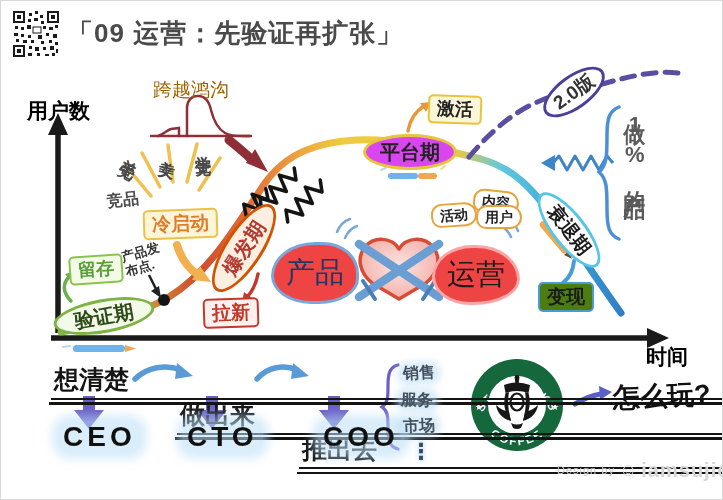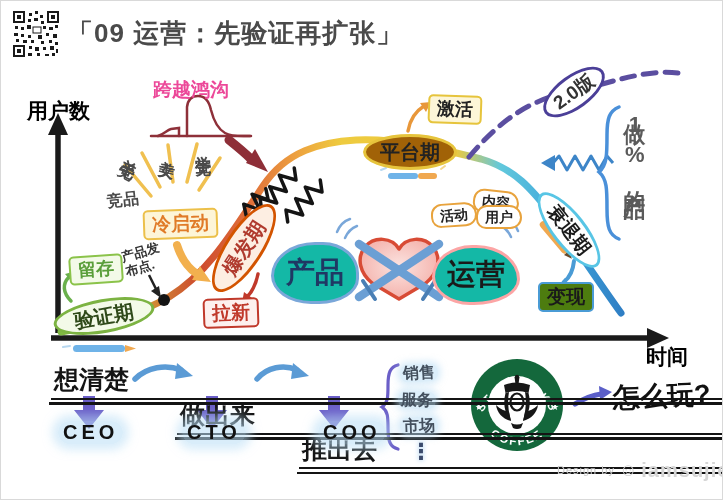--- a/index.html
+++ b/index.html
@@ -4,35 +4,35 @@
 <style>
   html,body{margin:0;padding:0;background:#fff;}
   .canvas{position:relative;width:723px;height:500px;background:#fff;overflow:hidden;
           border:1px solid #d9d9d9;box-sizing:border-box;
           font-family:"Liberation Sans","DejaVu Sans",sans-serif;color:#222;}
   .abs{position:absolute;line-height:1.15;white-space:nowrap;}
   svg.bg{position:absolute;left:0;top:0;z-index:1;}
   .lbl{z-index:2;}
   .title{font-size:26px;font-weight:bold;color:#4a4a4a;letter-spacing:1px;}
   .axis-lbl{font-size:21px;font-weight:bold;color:#000000;}
-  .gray-lbl{font-size:18px;font-weight:bold;color:#ec4899;}
+  .gray-lbl{font-size:18px;font-weight:normal;color:#a16207;}
   .src{font-size:16px;font-weight:bold;color:#4a4a4a;}
   .vert{writing-mode:vertical-rl;text-orientation:upright;letter-spacing:2px;}
   .box{border-radius:5px;padding:2px 7px;font-weight:bold;font-size:19px;background:#fff;}
   .oval{border-radius:50%;display:flex;align-items:center;justify-content:center;
         font-weight:bold;background:#fff;box-sizing:border-box;}
-  .cloud{display:flex;align-items:center;justify-content:center;font-weight:bold;
-         box-sizing:border-box;background:#14b8a6;}
+  .cloud{display:flex;align-items:center;justify-content:center;font-weight:normal;
+         box-sizing:border-box;background:#ef4444;}
   .mini-bubble{border:2.5px solid #e8a33d;border-radius:14px 16px 15px 13px;
          background:#fff;font-size:14px;font-weight:bold;color:#222;padding:2px 7px;}
   .note{font-size:13px;font-weight:bold;color:#333;white-space:normal;line-height:1.15;}
   .phrase{font-size:25px;font-weight:bold;color:#141414;border-bottom:2.5px solid #141414;
           padding:0 3px 4px;position:relative;}
   .phrase::after{content:'';position:absolute;left:-2px;right:-2px;bottom:-7px;height:2.5px;background:#141414;}
-  .role{font-size:20px;font-weight:bold;color:#111;letter-spacing:4px;
+  .role{font-size:28px;font-weight:bold;color:#111;letter-spacing:4px;
         background:rgba(186,222,245,.55);box-shadow:0 0 10px 6px rgba(186,222,245,.55);
         border-radius:12px;padding:0 5px;}
   .coo-item{font-size:16px;font-weight:bold;color:#44505e;background:rgba(186,222,245,.5);
         box-shadow:0 0 6px 3px rgba(186,222,245,.5);border-radius:8px;padding:0 3px;}
   .dots{font-size:22px;font-weight:bold;color:#3a4a6b;text-shadow:0 0 5px rgba(120,180,230,.8);}
   .wm{display:flex;align-items:center;gap:4px;color:#c9c9c9;}
   .wm .small{font-size:11px;letter-spacing:1px;}
   .wm .face{font-size:18px;color:#d4d4d4;}
   .wm .name{font-size:20px;font-weight:bold;color:#d6d6d6;letter-spacing:1px;}
   .qmark{font-size:27px;font-weight:bold;color:#111;}
@@ -300,21 +300,21 @@
   <div class="abs lbl note" style="left:122px;top:243px;width:48px;transform:rotate(-16deg);">产品发布点.</div>
 
   <div class="abs lbl box" style="left:68px;top:254px;border:2.5px solid #8bc34a;background:#f3fae8;color:#5a9e3a;font-size:18px;transform:rotate(-4deg);">留存</div>
 
   <div class="abs lbl oval" style="left:52px;top:298px;width:102px;height:34px;border:3px solid #7cb342;background:#f3fae8;color:#2f4a1a;font-size:20px;transform:rotate(-10deg);">验证期</div>
 
   <div class="abs lbl oval" style="left:192px;top:228px;width:102px;height:38px;border:3px solid #d35400;background:#fdeee2;color:#b03a2e;font-size:20px;transform:rotate(-57deg);">爆发期</div>
 
   <div class="abs lbl box" style="left:202px;top:297px;border:2.5px solid #c0392b;background:#fdf0ee;color:#c0392b;transform:rotate(-2deg);">拉新</div>
 
-  <div class="abs lbl oval" style="left:362px;top:133px;width:94px;height:36px;border:3px solid #e6c43c;background:#a16207;color:#222;font-size:20px;">平台期</div>
+  <div class="abs lbl oval" style="left:362px;top:133px;width:94px;height:36px;border:3px solid #e6c43c;background:#d946ef;color:#222;font-size:20px;">平台期</div>
 
   <div class="abs lbl box" style="left:427px;top:94px;border:2.5px solid #e6c43c;background:#fdf6d8;color:#222;font-size:18px;transform:rotate(2deg);">激活</div>
 
   <div class="abs lbl mini-bubble" style="left:430px;top:202px;transform:rotate(-4deg);">活动</div>
   <div class="abs lbl mini-bubble" style="left:472px;top:189px;transform:rotate(6deg);">内容</div>
   <div class="abs lbl mini-bubble" style="left:475px;top:204px;">用户</div>
 
   <div class="abs lbl cloud" style="left:270px;top:241px;width:88px;height:62px;border:3px solid #7aa7d9;border-radius:55% 45% 50% 50%/60% 55% 45% 50%;color:#1f3864;font-size:29px;">产品</div>
 
   <div class="abs lbl cloud" style="left:431px;top:244px;width:88px;height:60px;border:3px solid #fca5a5;border-radius:48% 52% 55% 45%/55% 60% 45% 50%;color:#1a1a1a;font-size:29px;">运营</div>

